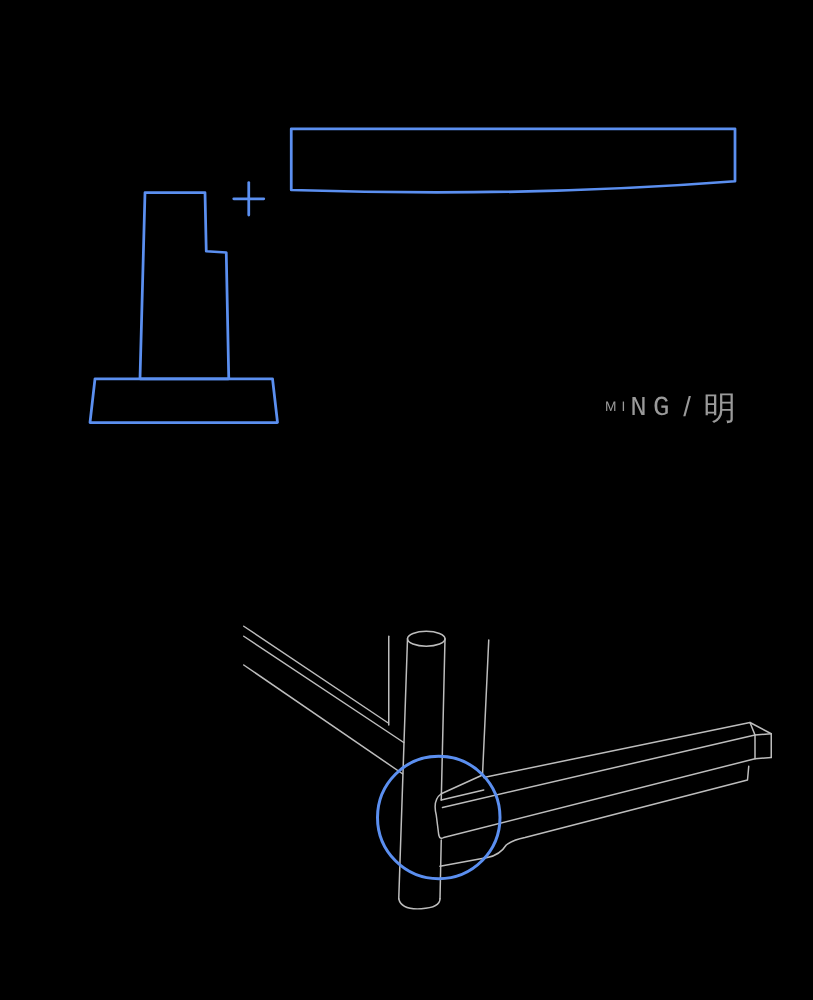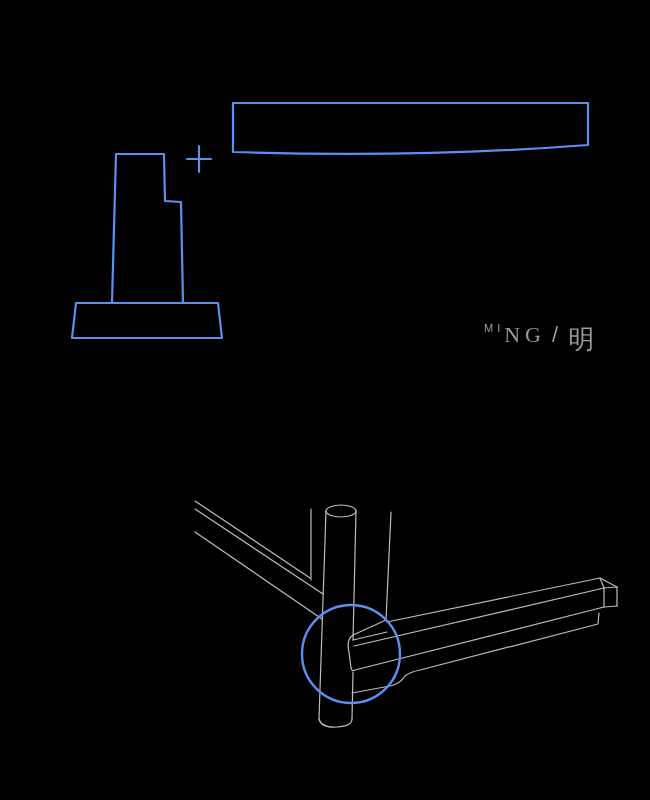--- a/index.html
+++ b/index.html
@@ -17,34 +17,34 @@
     .canvas {
       position: absolute;
       left: 0;
       top: 0;
       width: 650px;
       height: 800px;
     }
     .title {
       position: absolute;
       left: 484px;
-      top: 322px;
+      top: 306px;
       height: 40px;
       display: flex;
-      align-items: flex-start;
+      align-items: center;
       color: #9a9a9a;
       white-space: nowrap;
     }
     .title .t-small {
       font-family: "Liberation Sans", sans-serif;
       font-size: 11px;
       letter-spacing: 4px;
     }
     .title .t-big {
-      font-family: Liberation Serif, serif;
+      font-family: Liberation Mono, monospace;
       font-size: 22px;
       letter-spacing: 5px;
     }
     .title .t-slash {
       font-family: "Liberation Sans", sans-serif;
       font-size: 22px;
       margin: 0 10px 0 6px;
     }
     .title .t-cjk {
       font-family: "DejaVu Sans", sans-serif;

